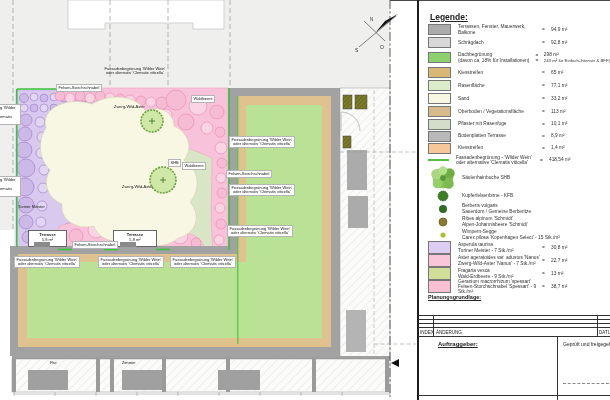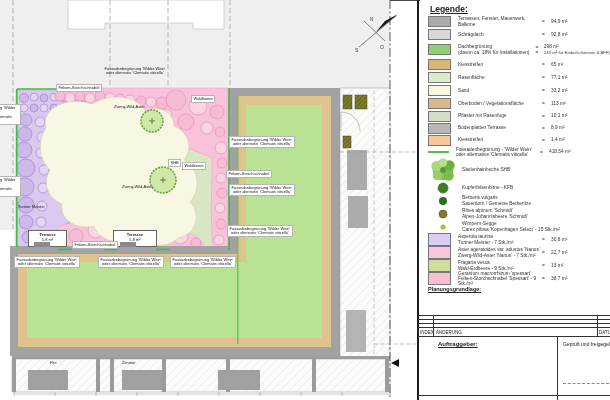--- a/index.html
+++ b/index.html
@@ -12,21 +12,21 @@
   .pl{position:absolute;z-index:6;background:#ffffff;border:0.5px solid #b5b5b5;
       font-size:4px;line-height:4.6px;padding:0.5px 1.5px;text-align:center;
       white-space:nowrap;color:#1a1a1a;}
   .pt{position:absolute;z-index:6;font-size:4px;line-height:4.6px;color:#1a1a1a;
       white-space:nowrap;background:transparent;}
   .tbox{position:absolute;z-index:5;width:37px;height:15px;background:#fff;border:0.7px solid #666;
         text-align:center;font-size:4px;line-height:5px;}
   .tbox .tname{font-weight:bold;margin-top:1px;}
   .tstep{position:absolute;z-index:6;width:16px;height:5px;background:#8a8a8a;}
   
-  #legend{position:absolute;left:420px;top:0;width:190px;height:352px;background:#fff;}
+  #legend{position:absolute;left:420px;top:8px;width:190px;height:352px;background:#fff;}
   #legdivider{position:absolute;left:417px;top:0;width:2px;height:400px;background:#1d1d1d;}
   .ltitle{position:absolute;left:10px;top:4px;font-size:8.5px;font-weight:bold;
           text-decoration:underline;}
   #lrows{position:absolute;left:8px;top:15px;width:182px;}
   .lrow{display:flex;align-items:center;height:13px;}
   .lrow.h17{height:17px;}
   .lrow.h12{height:12px;}
   .sw{width:21px;height:9px;border:0.5px solid #777;flex:0 0 auto;}
   .swline{width:21px;height:2.5px;flex:0 0 auto;}
   .ll{width:84px;margin-left:7px;font-size:4.8px;line-height:5.2px;color:#333;}

